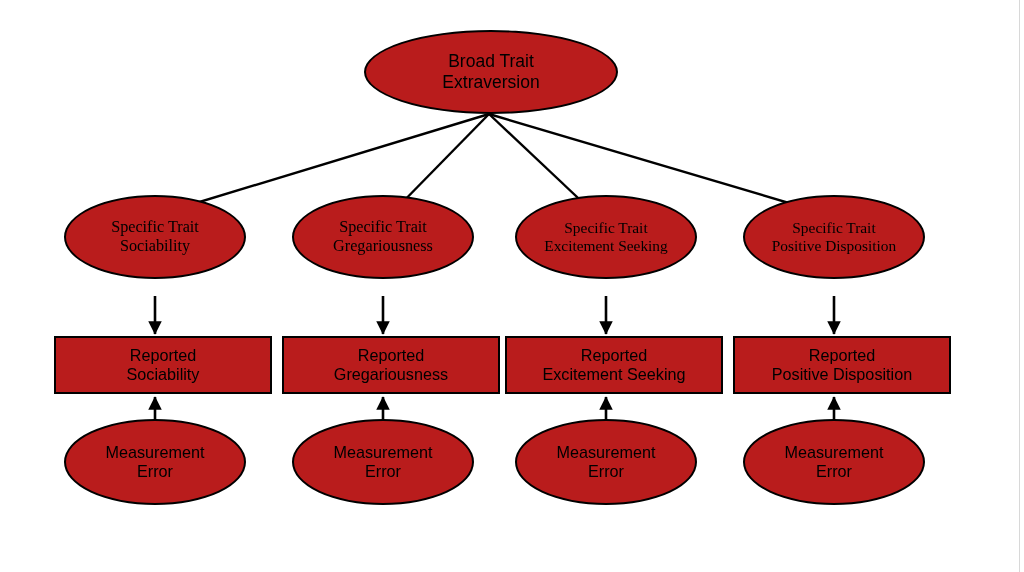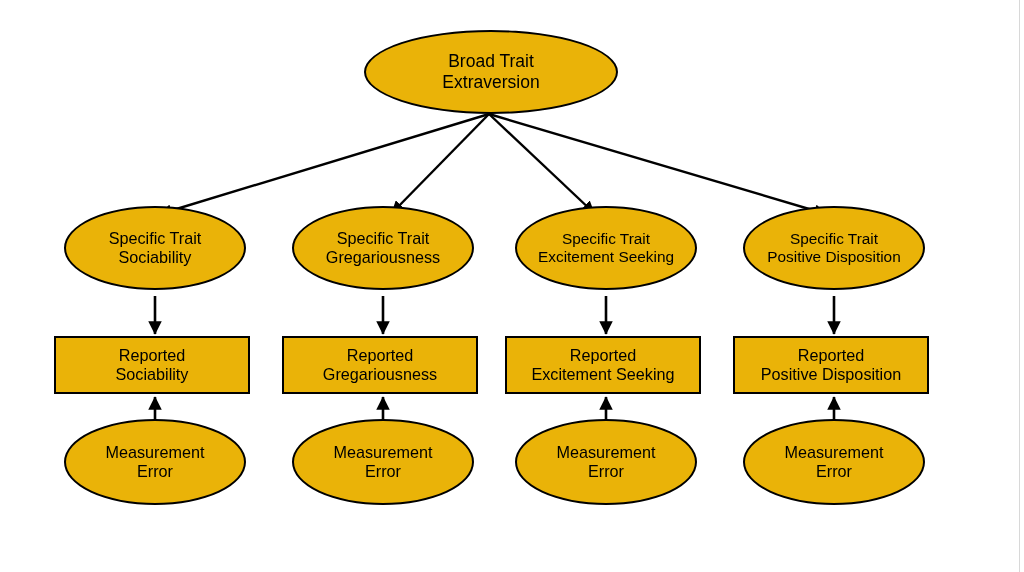--- a/index.html
+++ b/index.html
@@ -37,21 +37,21 @@
     width: 1024px;
     height: 572px;
   }
   .node {
     position: absolute;
     box-sizing: border-box;
     display: flex;
     align-items: center;
     justify-content: center;
     text-align: center;
-    background: #eab308;
+    background: #b91c1c;
     line-height: 1.18;
   }
   .node-ellipse {
     border: 2.6px solid #000000;
     border-radius: 50%;
   }
   .node-rect {
     border: 2.6px solid #000000;
     border-radius: 0;
   }
@@ -62,35 +62,36 @@
   }
   
   #node-broad-trait {
     left: 364px;
     top: 30px;
     width: 254px;
     height: 84px;
     font-size: 17.5px;
   }
   .row-specific {
-    top: 206px;
+    top: 195px;
     width: 182px;
     height: 84px;
     font-size: 16.2px;
+    font-family: Liberation Serif, serif;
   }
   #node-specific-1 { left: 64px; }
   #node-specific-2 { left: 292px; }
   #node-specific-3 { left: 515px; }
   #node-specific-4 { left: 743px; }
   #node-specific-3 .node-label,
   #node-specific-4 .node-label { font-size: 15.4px; }
 
   .row-reported {
     top: 336px;
-    width: 196px;
+    width: 218px;
     height: 58px;
     font-size: 16.2px;
   }
   #node-reported-1 { left: 54px; }
   #node-reported-2 { left: 282px; }
   #node-reported-3 { left: 505px; }
   #node-reported-4 { left: 733px; }
 
   .row-error {
     top: 419px;

